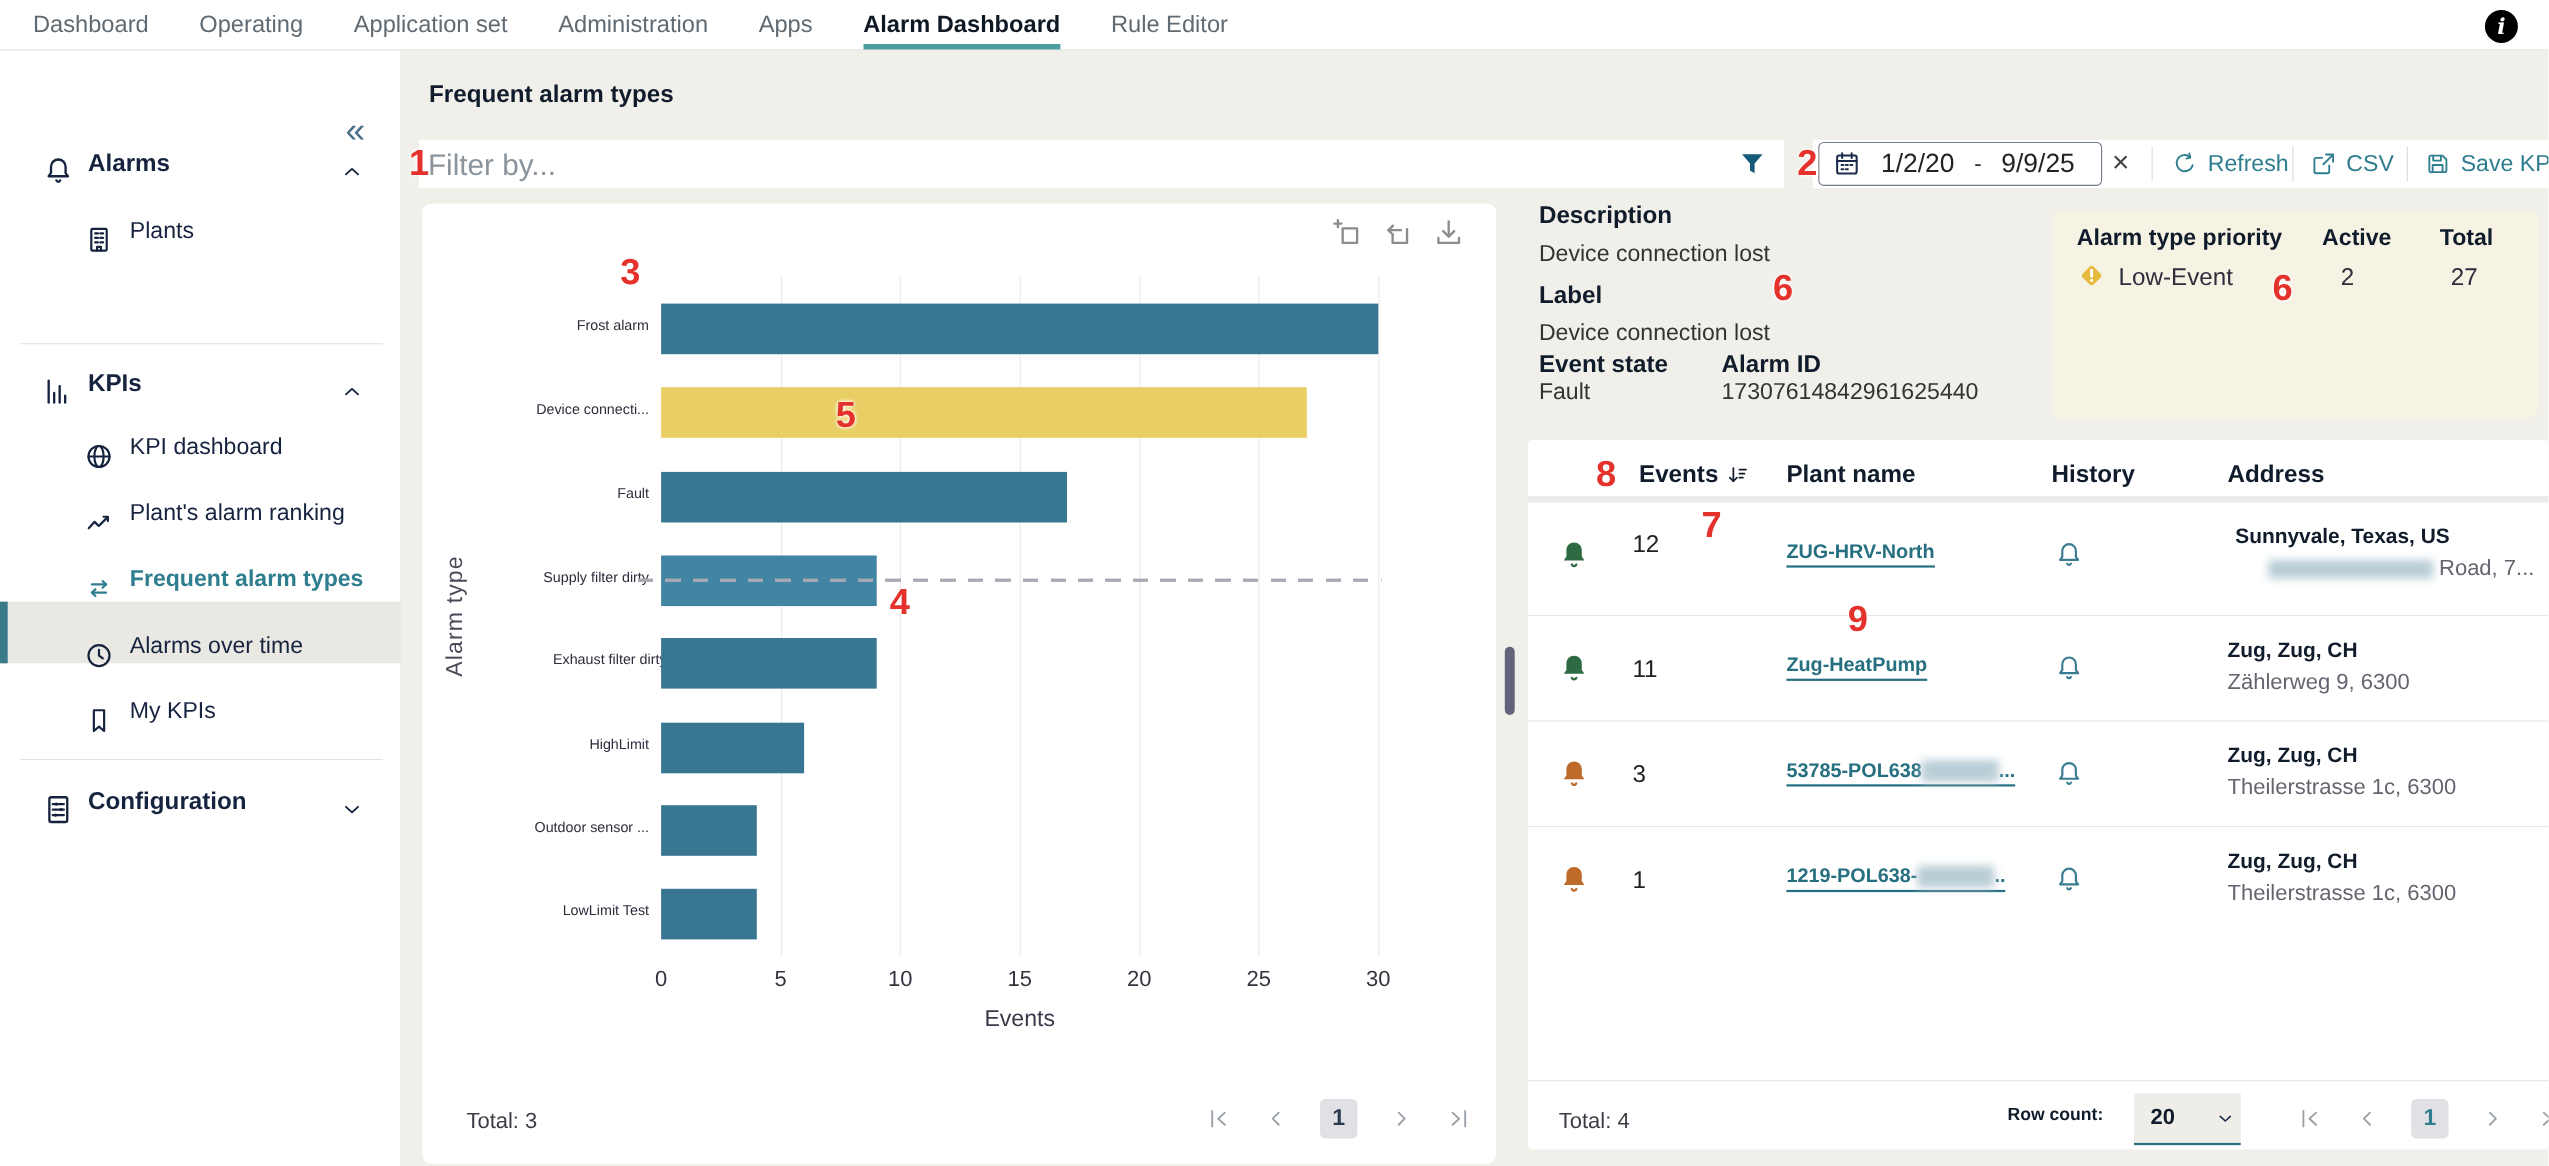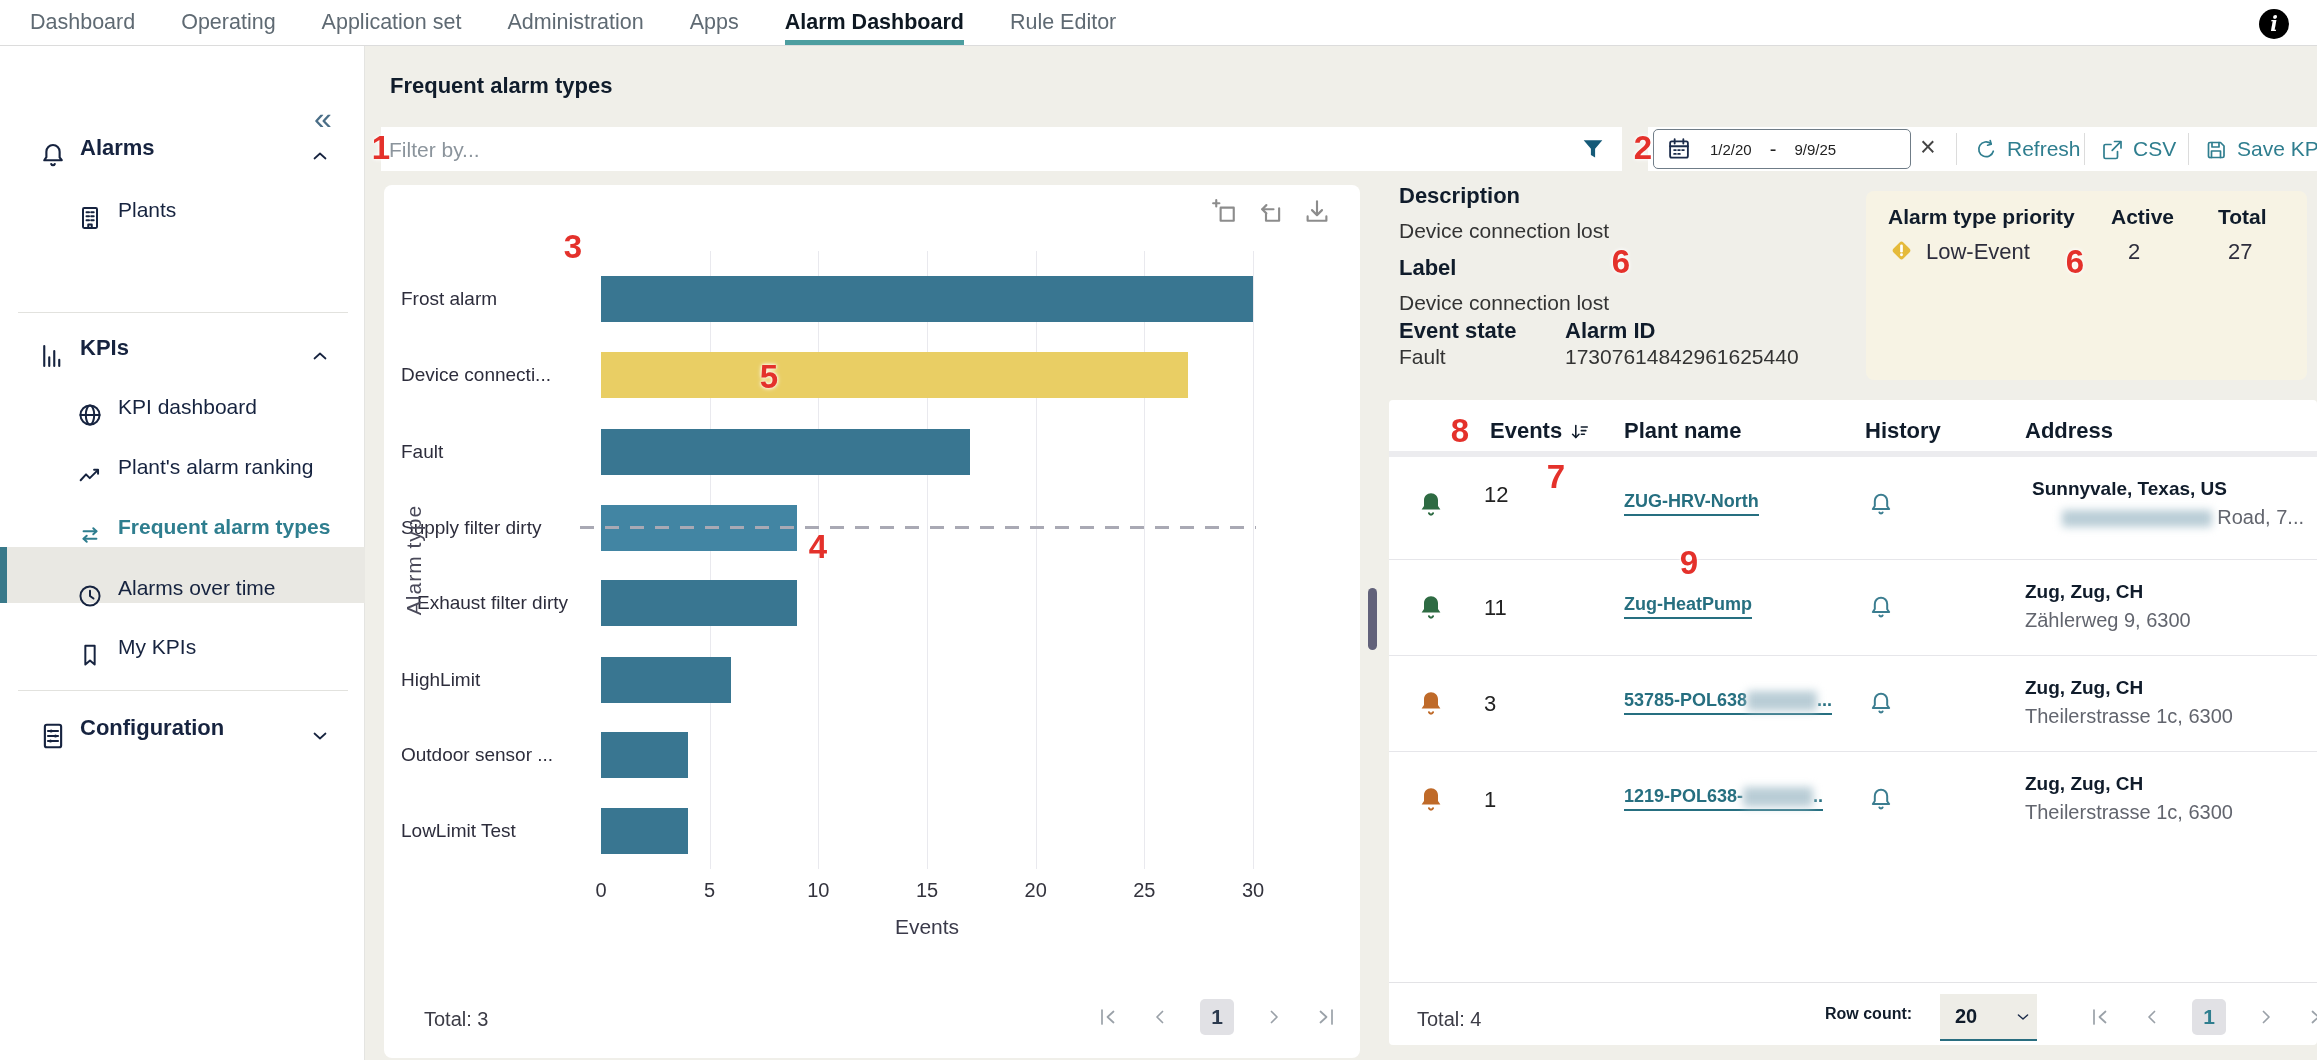--- a/index.html
+++ b/index.html
@@ -27,38 +27,38 @@
   .sel-accent{position:absolute;left:0;top:501px;width:7px;height:56px;background:#39798a;}
   .siderow.selected .sidelabel{color:#2f7e8f;font-weight:700;}
   .siderow.selected .ic{color:#2f7e8f;}
   .side-div{position:absolute;left:18px;width:330px;height:1px;background:#e2e2de;}
   
   #contentbg{position:absolute;left:365px;top:46px;width:1952px;height:1014px;background:#f0efe9;}
   #pagetitle{position:absolute;left:390px;top:73px;font-size:22px;font-weight:700;color:#101c2b;}
   
   #filterbox{position:absolute;left:381px;top:127px;width:1241px;height:44px;background:#fff;}
   #filterinput{position:absolute;left:6px;top:0;width:1180px;height:44px;border:none;outline:none;
-               font-size:21px;font-family:"Liberation Sans",sans-serif;color:#404040;background:transparent;}
+               font-size:27px;font-family:"Liberation Sans",sans-serif;color:#404040;background:transparent;}
   #filterinput::placeholder{color:#8b949c;}
   #funnel{position:absolute;left:1198px;top:8px;color:#155a78;cursor:pointer;}
   #controls{position:absolute;left:1648px;top:127px;width:669px;height:44px;background:#fff;}
   #datebox{position:absolute;left:5px;top:2px;width:256px;height:38px;border:1.5px solid #6f7c87;border-radius:5px;
            background:#fff;display:flex;align-items:center;cursor:pointer;}
   #datebox .ic{margin-left:12px;color:#1b2b4a;}
-  .dateval{font-size:15px;color:#222;margin-left:18px;}
+  .dateval{font-size:24px;color:#222;margin-left:18px;}
   .datedash{font-size:20px;color:#222;margin-left:18px;}
   #datex{position:absolute;left:272px;top:7px;font-size:27px;color:#444;cursor:pointer;line-height:1;}
   .ctl-sep{position:absolute;top:6px;width:1px;height:32px;background:#dcdcdc;}
   .ctlbtn{position:absolute;top:0;height:44px;display:flex;align-items:center;gap:9px;color:#2f7e8f;font-size:21px;cursor:pointer;white-space:nowrap;}
   
   #chartcard{position:absolute;left:384px;top:185px;width:976px;height:873px;background:#fff;border-radius:8px;}
   #charttools{position:absolute;right:28px;top:12px;display:flex;gap:16px;color:#8c8c8c;}
   #charttools .ic{cursor:pointer;}
   .gridline{position:absolute;top:66px;height:618px;width:1px;background:#e9e9ee;}
-  .cat-label{position:absolute;left:0;width:206px;font-size:19px;color:#2d2d3c;white-space:nowrap;padding-left:17px;}
+  .cat-label{position:absolute;left:0;width:206px;text-align:right;font-size:13px;color:#2d2d3c;white-space:nowrap;}
   .bar{position:absolute;left:217px;height:46px;}
   .xtick{position:absolute;top:694px;transform:translateX(-50%);font-size:20px;color:#33333d;}
   #xlabel{position:absolute;left:543px;top:730px;transform:translateX(-50%);font-size:21px;color:#3a3a4a;}
   #ylabel{position:absolute;left:30px;top:375px;transform:translate(-50%,-50%) rotate(-90deg);font-size:21px;color:#4a4a5a;letter-spacing:1px;white-space:nowrap;}
   #dashline{position:absolute;left:196px;top:341px;width:676px;height:3px;
             background:repeating-linear-gradient(90deg,#a9a9b4 0 14px,transparent 14px 25px);}
   #tooltip{position:absolute;left:421px;top:381px;width:330px;height:78px;background:#3a3a56;border-radius:10px;
            color:#fff;font-size:21px;padding:13px 22px;box-sizing:border-box;line-height:27px;box-shadow:0 2px 8px rgba(0,0,0,.25);}
   .card-total{position:absolute;font-size:20px;color:#3c3c46;}
   .pg{position:absolute;display:flex;align-items:center;gap:28px;color:#9aa1a8;}

